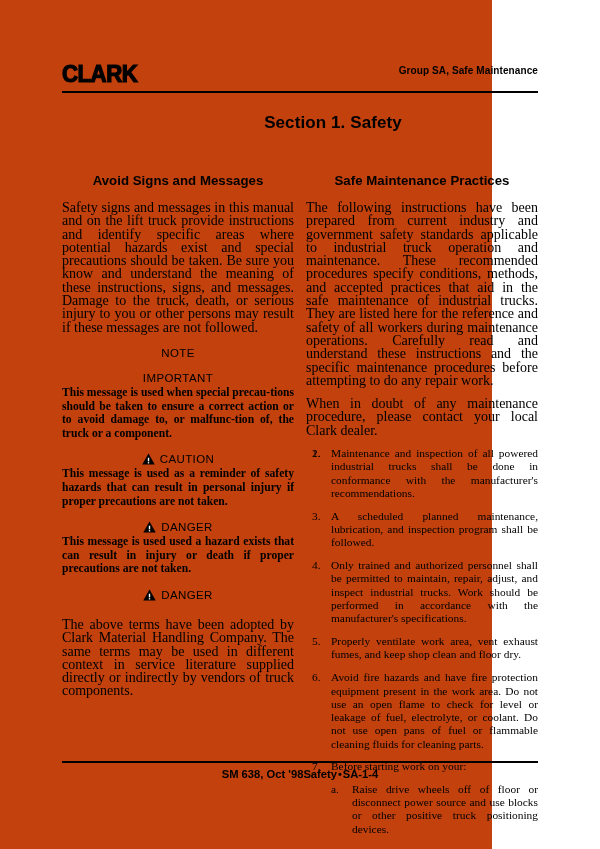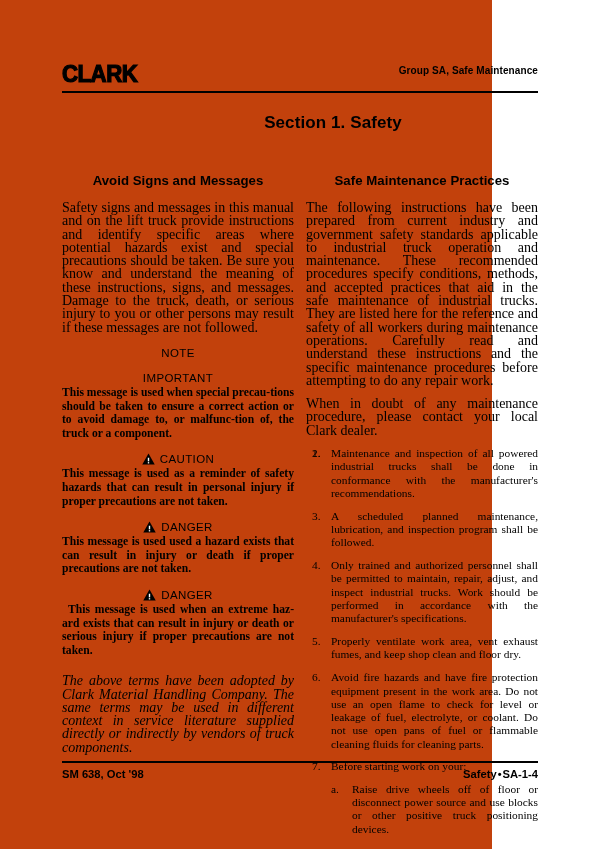--- a/index.html
+++ b/index.html
@@ -97,21 +97,21 @@
   }
 
   p.body {
     margin: 0 0 10px 0;
     font-size: 14px;
     line-height: 13.3px;
     text-align: justify;
     text-justify: inter-word;
     hyphens: manual;
   }
-  p.body:last-child { margin-bottom: 5px; font-style: italic; }
+  p.body:last-child { margin-bottom: 5px; }
 
   
   .alert {
     margin: 13px 0 13px 0;
   }
   .alert-label {
     font-family: "Liberation Sans", "DejaVu Sans", sans-serif;
     font-weight: normal;
     font-size: 11.5px;
     letter-spacing: 0.4px;
@@ -195,21 +195,21 @@
   }
   .footer {
     position: absolute;
     left: 62px;
     top: 768px;
     width: 476px;
     font-family: "Liberation Sans", "DejaVu Sans", sans-serif;
     font-weight: bold;
     font-size: 11.2px;
     display: flex;
-    justify-content: space-between;
+    justify-content: center;
     align-items: baseline;
   }
   .footer-right {
     display: flex;
     gap: 1px;
     align-items: baseline;
   }
   .footer-sep { font-size: 11px; }
 </style>
 </head>
@@ -274,21 +274,20 @@
       <div class="alert-label">
         <span class="tri">
           <svg viewBox="0 0 26 24" width="13" height="12" aria-hidden="true">
             <path d="M13 1 L25.5 23 L0.5 23 Z" fill="#000"></path>
             <rect x="11.6" y="9.5" width="2.8" height="7.2" fill="#fff"></rect>
             <rect x="11.6" y="18.3" width="2.8" height="2.6" fill="#fff"></rect>
           </svg>
         </span>
         <span>DANGER</span>
       </div>
-      <p class="alert-text indented">This message is used when an extreme haz-ard exists that can result in injury or death or serious injury if proper precautions are not taken.</p>
     </div>
 
     <p class="body" style="margin-top:17px;">The above terms have been adopted by Clark Material Handling Company. The same terms may be used in different context in service literature supplied directly or indirectly by vendors of truck components.</p>
   </div>
 
   <div class="col col-right">
     <div class="col-heading">Safe Maintenance Practices</div>
     <p class="body">The following instructions have been prepared from current industry and government safety standards applicable to industrial truck operation and maintenance. These recommended procedures specify conditions, methods, and accepted practices that aid in the safe maintenance of industrial trucks. They are listed here for the reference and safety of all workers during maintenance operations. Carefully read and understand these instructions and the specific maintenance procedures before attempting to do any repair work.</p>
     <p class="body">When in doubt of any maintenance procedure, please contact your local Clark dealer.</p>
 

